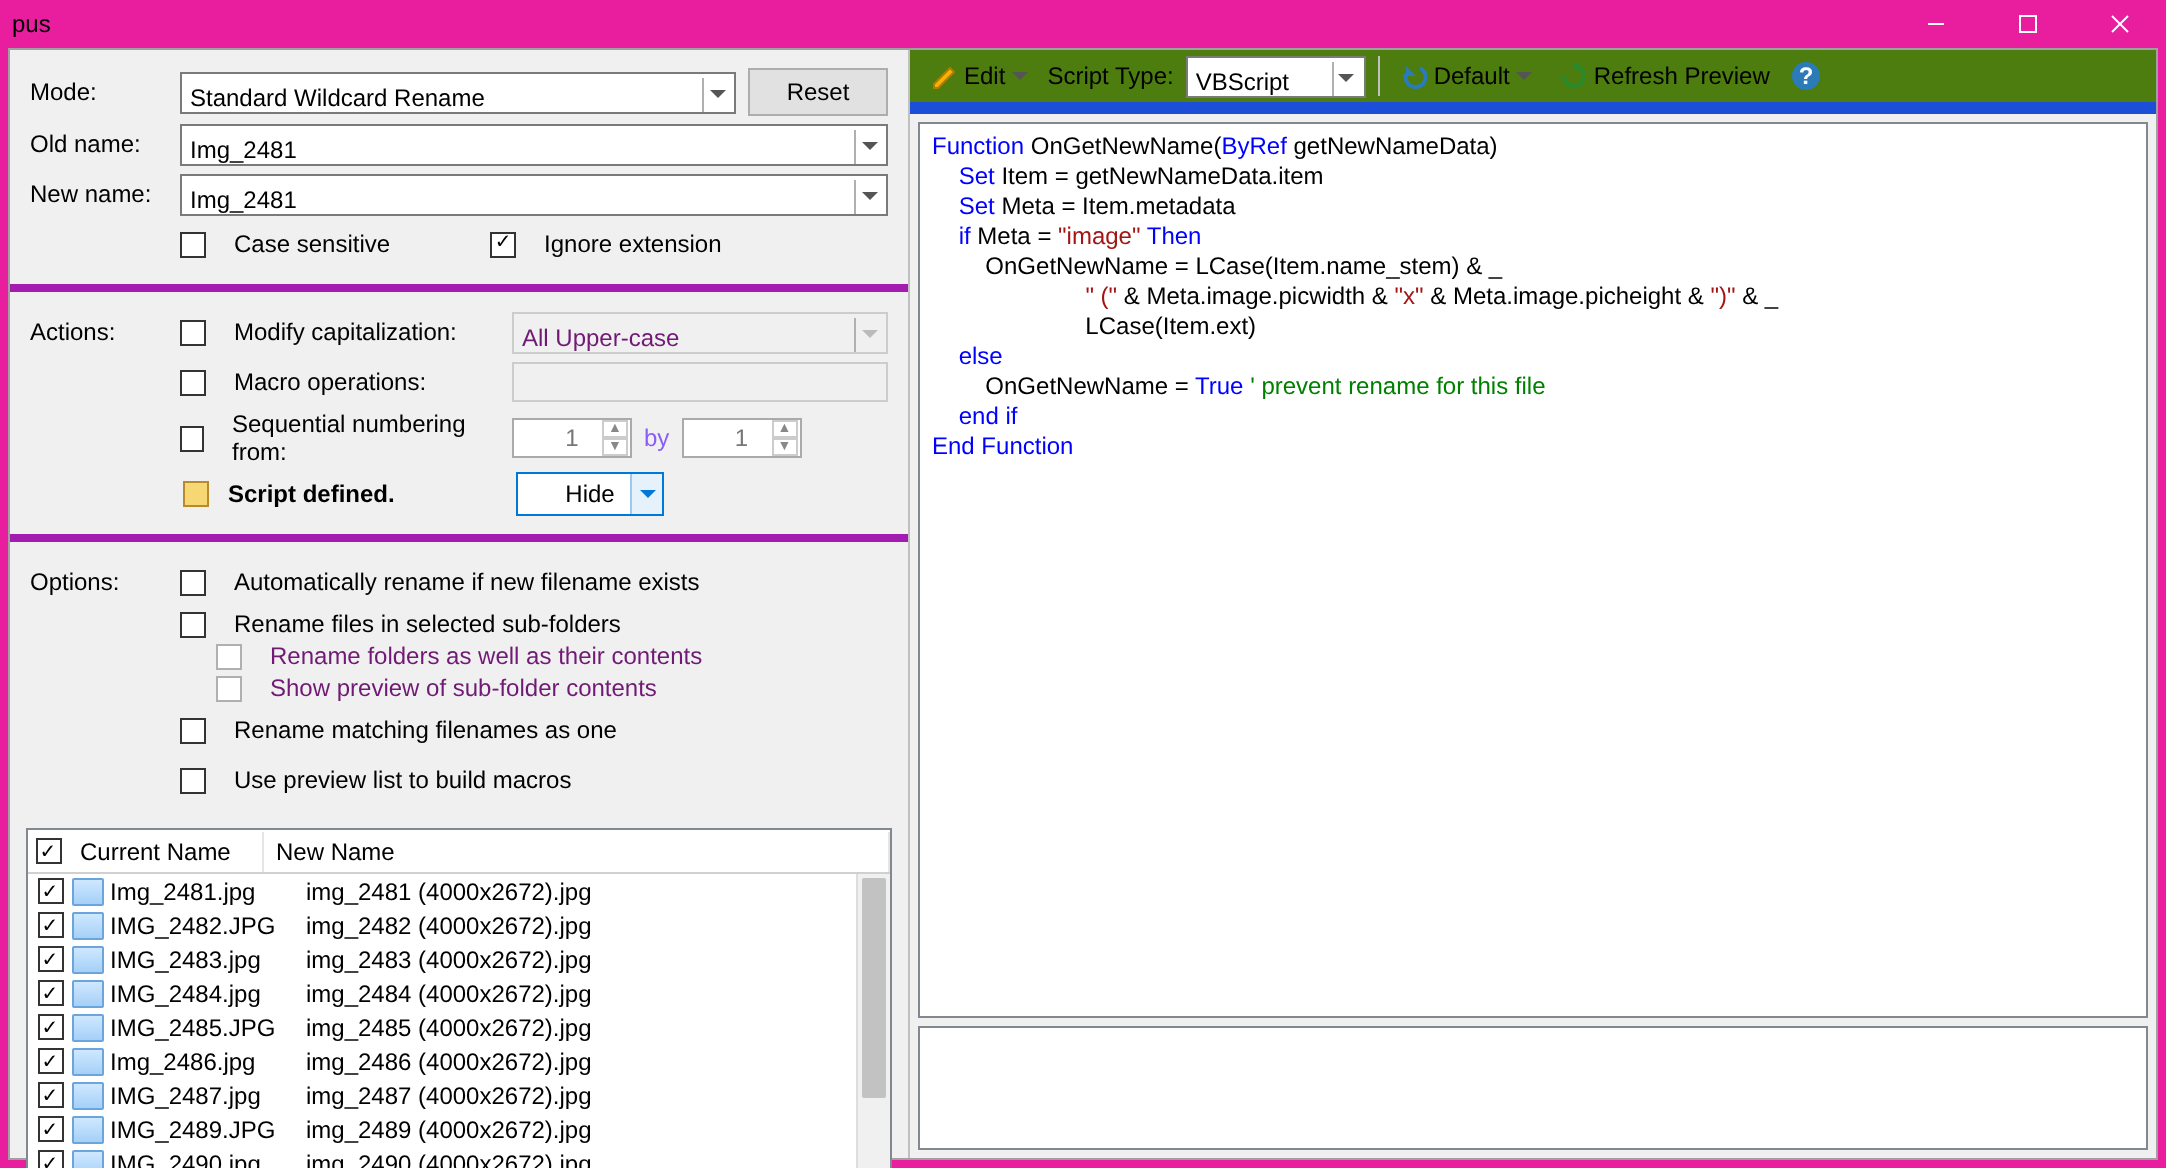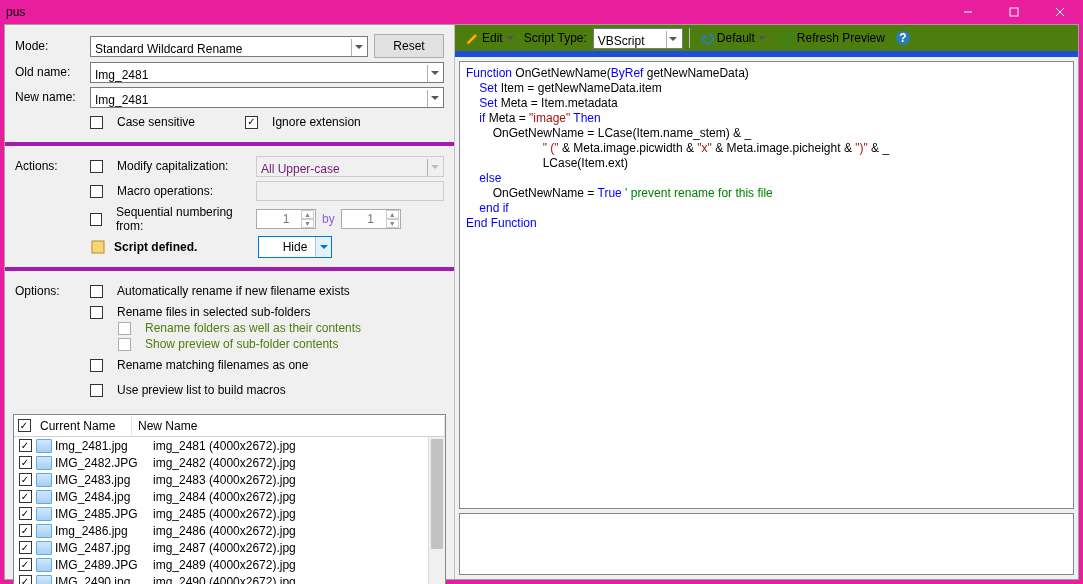--- a/index.html
+++ b/index.html
@@ -27,21 +27,21 @@
   border: 1px solid #7a7a7a; background: #fff; height: 21px; padding: 0 4px;
 }
 .combo { display: flex; align-items: flex-end; justify-content: space-between; padding-right: 2px; }
 .combo .arrow { width:14px; height:17px; border-left:1px solid #b0b0b0; display:flex; align-items:center; justify-content:center; }
 .button {
   border: 1px solid #adadad; background: #e1e1e1; height: 22px; padding: 11px 14px;
   display: inline-flex; align-items: center; justify-content: center; cursor: default;
 }
 .checkbox { display: flex; align-items: center; gap: 14px; }
 .checkbox .box { width: 13px; height: 13px; border: 1px solid #333; background: #fff; display:flex; align-items:center; justify-content:center; font-size:10px; line-height:1; }
-.checkbox.indented { margin-left: 28px; color: #4d7c0f; }
+.checkbox.indented { margin-left: 18px; color: #701a75; }
 .checkbox.indented .box { border-color: #b0b0b0; }
 
 .spinner { width: 60px; height: 20px; border:1px solid #aaa; background:#fff; display:flex; align-items:center; justify-content:center; color:#777; position:relative; }
 .spinner .spin { position:absolute; right:1px; top:0; bottom:0; width:13px; display:flex; flex-direction:column; }
 .spinner .spin div { flex:1; border:1px solid #ccc; font-size:7px; display:flex; align-items:center; justify-content:center; color:#888; }
 
 .hide-btn { width: 74px; height:22px; border:1px solid #0078d7; background:#fff; display:flex; align-items:center; }
 .hide-btn .txt { flex:1; text-align:center;margin-left:16px; }
 .hide-btn .drop { width:16px; border-left:1px solid #a0c8ee; display:flex; align-items:center; justify-content:center; height:100%; background:#e5f1fb; }
 

